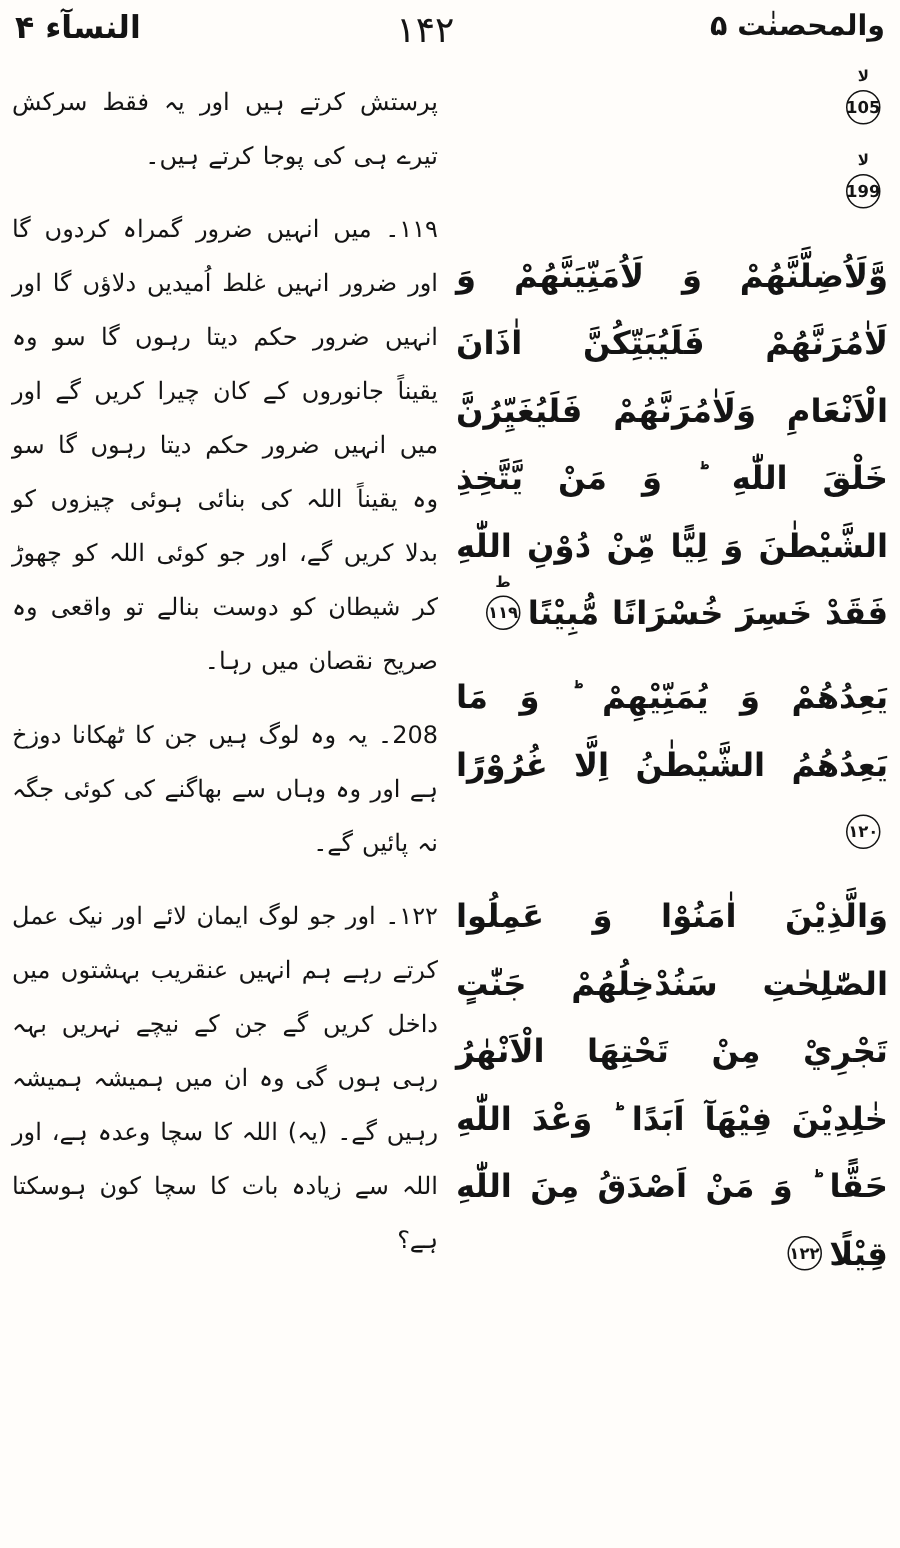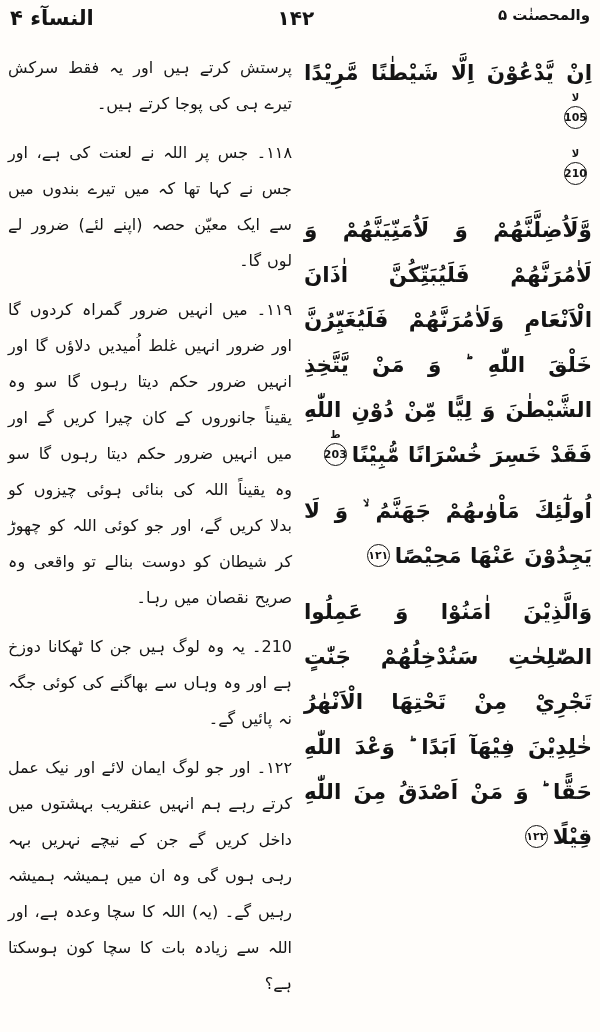--- a/index.html
+++ b/index.html
@@ -12,22 +12,22 @@
     font-family:"DejaVu Sans",sans-serif;
     direction:rtl;
     overflow:hidden;
     box-sizing:border-box;
   }
   
   .header{
     position:absolute;top:6px;right:10px;left:10px;height:38px;
     display:flex;align-items:flex-start;justify-content:space-between;
   }
-  .hdr-right{font-size:15px;font-weight:600;}
-  .hdr-center{font-size:20px;font-weight:700;letter-spacing:1px;}
+  .hdr-right{font-size:19px;font-weight:600;}
+  .hdr-center{font-size:24px;font-weight:400;letter-spacing:1px;}
   .hdr-left{font-size:21px;font-weight:600;text-align:center;}
   
   .body{
     position:absolute;top:50px;right:8px;left:8px;bottom:44px;
     display:flex;flex-direction:row;gap:12px;
   }
   .col-arabic{width:288px;flex:0 0 288px;}
   .col-urdu{flex:1 1 auto;}
   
   .verse{
@@ -84,46 +84,45 @@
 
   <div class="header">
     <span class="hdr-right">والمحصنٰت ۵</span>
     <span class="hdr-center">۱۴۲</span>
     <span class="hdr-left">النسآء ۴</span>
   </div>
 
   <div class="body">
 
     <div class="col-arabic">
-      <div class="verse"><span>اِنْ يَّدْعُوْنَ اِلَّا شَيْطٰنًا مَّرِيْدًا</span><span class="verse-circle">
+      <div class="verse"><span class="verse-circle">
             <span>105</span>
             <span class="waqf-mark">لا</span>
           </span></div>
       <div class="verse"><span class="verse-circle">
-            <span>210</span>
+            <span>199</span>
             <span class="waqf-mark">لا</span>
           </span></div>
       <div class="verse"><span>وَّلَاُضِلَّنَّهُمْ وَ لَاُمَنِّيَنَّهُمْ وَ لَاٰمُرَنَّهُمْ فَلَيُبَتِّكُنَّ اٰذَانَ الْاَنْعَامِ وَلَاٰمُرَنَّهُمْ فَلَيُغَيِّرُنَّ خَلْقَ اللّٰهِ ؕ وَ مَنْ يَّتَّخِذِ الشَّيْطٰنَ وَ لِيًّا مِّنْ دُوْنِ اللّٰهِ فَقَدْ خَسِرَ خُسْرَانًا مُّبِيْنًا</span><span class="verse-circle">
-            <span>203</span>
+            <span>۱۱۹</span>
             <span class="waqf-mark">ط</span>
           </span></div>
-      <div class="verse"><span>اُولٰٓئِكَ مَاْوٰىهُمْ جَهَنَّمُ ۙ وَ لَا يَجِدُوْنَ عَنْهَا مَحِيْصًا</span><span class="verse-circle">
-            <span>۱۲۱</span>
+      <div class="verse"><span>يَعِدُهُمْ وَ يُمَنِّيْهِمْ ؕ وَ مَا يَعِدُهُمُ الشَّيْطٰنُ اِلَّا غُرُوْرًا</span><span class="verse-circle">
+            <span>۱۲۰</span>
           </span></div>
       <div class="verse"><span>وَالَّذِيْنَ اٰمَنُوْا وَ عَمِلُوا الصّٰلِحٰتِ سَنُدْخِلُهُمْ جَنّٰتٍ تَجْرِيْ مِنْ تَحْتِهَا الْاَنْهٰرُ خٰلِدِيْنَ فِيْهَآ اَبَدًا ؕ وَعْدَ اللّٰهِ حَقًّا ؕ وَ مَنْ اَصْدَقُ مِنَ اللّٰهِ قِيْلًا</span><span class="verse-circle">
             <span>۱۲۲</span>
           </span></div>
 
     </div>
 
     <div class="col-urdu">
       <div class="upara">پرستش کرتے ہیں اور یہ فقط سرکش تیرے ہی کی پوجا کرتے ہیں۔</div>
-      <div class="upara">۱۱۸۔ جس پر اللہ نے لعنت کی ہے، اور جس نے کہا تھا کہ میں تیرے بندوں میں سے ایک معیّن حصہ (اپنے لئے) ضرور لے لوں گا۔</div>
       <div class="upara">۱۱۹۔ میں انہیں ضرور گمراہ کردوں گا اور ضرور انہیں غلط اُمیدیں دلاؤں گا اور انہیں ضرور حکم دیتا رہوں گا سو وہ یقیناً جانوروں کے کان چیرا کریں گے اور میں انہیں ضرور حکم دیتا رہوں گا سو وہ یقیناً اللہ کی بنائی ہوئی چیزوں کو بدلا کریں گے، اور جو کوئی اللہ کو چھوڑ کر شیطان کو دوست بنالے تو واقعی وہ صریح نقصان میں رہا۔</div>
-      <div class="upara">210۔ یہ وہ لوگ ہیں جن کا ٹھکانا دوزخ ہے اور وہ وہاں سے بھاگنے کی کوئی جگہ نہ پائیں گے۔</div>
+      <div class="upara">208۔ یہ وہ لوگ ہیں جن کا ٹھکانا دوزخ ہے اور وہ وہاں سے بھاگنے کی کوئی جگہ نہ پائیں گے۔</div>
       <div class="upara">۱۲۲۔ اور جو لوگ ایمان لائے اور نیک عمل کرتے رہے ہم انہیں عنقریب بہشتوں میں داخل کریں گے جن کے نیچے نہریں بہہ رہی ہوں گی وہ ان میں ہمیشہ ہمیشہ رہیں گے۔ (یہ) اللہ کا سچا وعدہ ہے، اور اللہ سے زیادہ بات کا سچا کون ہوسکتا ہے؟</div>
 
     </div>
 
   </div>
 
 
 </div>
 
 </body></html>

